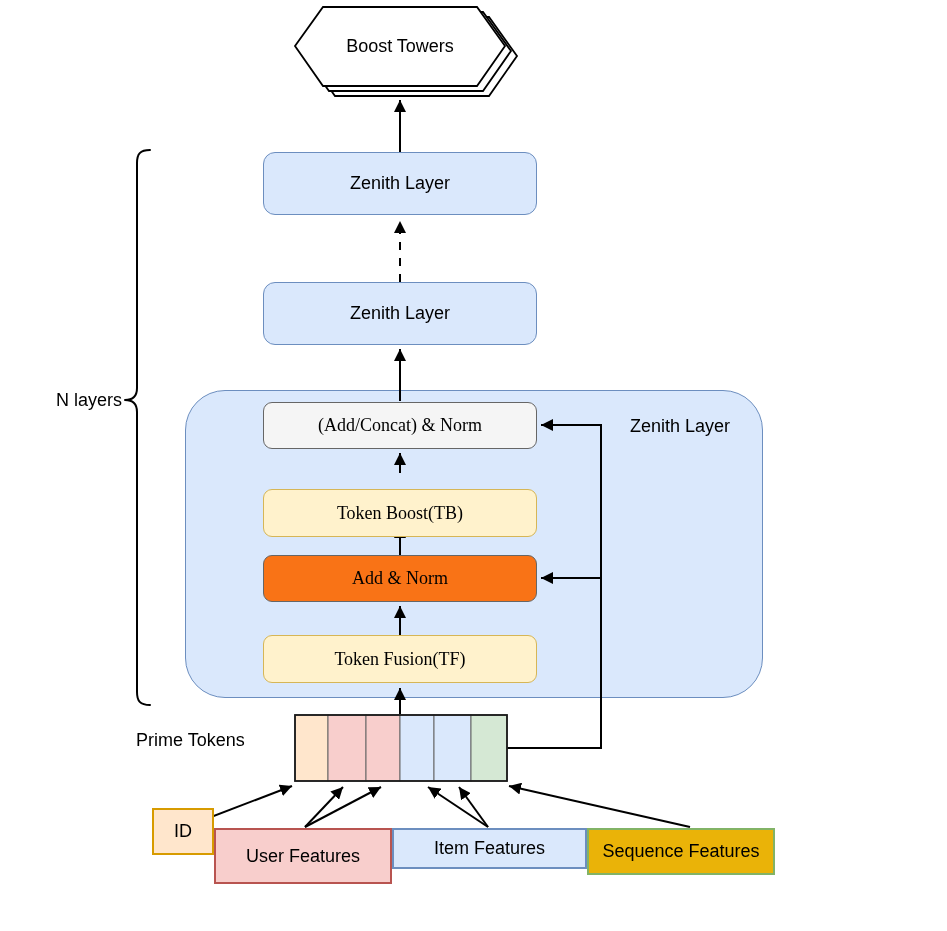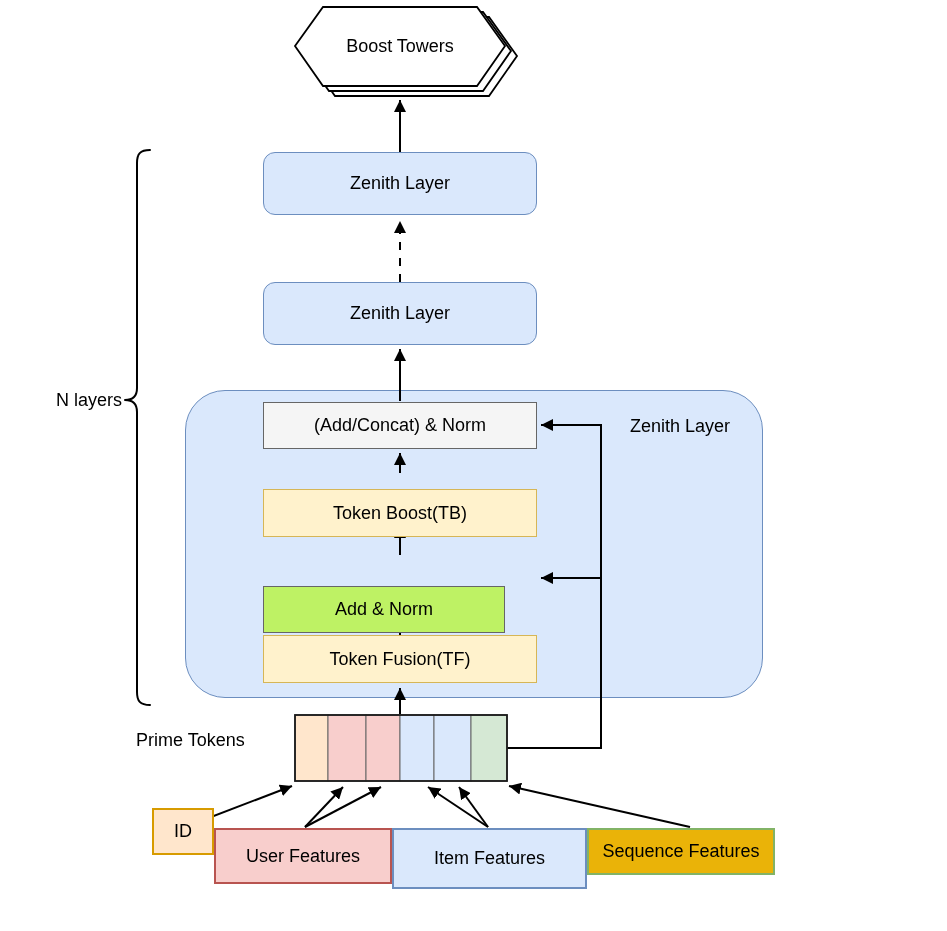--- a/index.html
+++ b/index.html
@@ -8,21 +8,21 @@
     font-family:"Liberation Sans",sans-serif;color:#000;overflow:hidden;
   }
   #wires{position:absolute;left:0;top:0;z-index:2;}
   .node{
     position:absolute;display:flex;align-items:center;justify-content:center;
     box-sizing:border-box;font-size:18px;text-align:center;z-index:3;
     border:1.5px solid #000;background:#fff;
   }
   .container-node{z-index:1;border-radius:40px;}
   .round12{border-radius:12px;}
-  .round8{border-radius:0;}
+  .round8{border-radius:9px;font-family:Liberation Serif, serif;}
   .plain-label{
     position:absolute;display:flex;align-items:center;font-size:18px;z-index:3;
   }
   .center{justify-content:center;text-align:center;}
   .right{justify-content:flex-end;text-align:center;}
   .embed-box{border-width:2px;border-style:solid;}
 </style>
 </head>
 <body>
 
@@ -82,32 +82,32 @@
   <div class="plain-label center" style="left:295px;top:7px;width:210px;height:79px;">Boost Towers</div>
 
   <div class="node round12" style="left: 263px; top: 152px; width: 274px; height: 63px; background-color: rgb(218, 232, 252); border-color: rgb(108, 142, 191);">Zenith Layer</div>
 
   <div class="node round12" style="left: 263px; top: 282px; width: 274px; height: 63px; background-color: rgb(218, 232, 252); border-color: rgb(108, 142, 191);">Zenith Layer</div>
 
   <div class="node round8" style="left: 263px; top: 402px; width: 274px; height: 47px; background-color: rgb(245, 245, 245); border-color: rgb(102, 102, 102);">(Add/Concat) &amp; Norm</div>
 
   <div class="node round8" style="left: 263px; top: 473px; width: 274px; height: 48px; background-color: rgb(255, 242, 204); border-color: rgb(214, 182, 86); margin-top: 16px;">Token Boost(TB)</div>
 
-  <div class="node round8" style="left: 263px; top: 555px; width: 242px; height: 47px; background-color: #bef264; border-color: rgb(102, 102, 102); margin-top: 31px;">Add &amp; Norm</div>
+  <div class="node round8" style="left: 263px; top: 555px; width: 274px; height: 47px; background-color: #f97316; border-color: rgb(102, 102, 102);">Add &amp; Norm</div>
 
   <div class="node round8" style="left: 263px; top: 635px; width: 274px; height: 48px; background-color: rgb(255, 242, 204); border-color: rgb(214, 182, 86);">Token Fusion(TF)</div>
 
   <div class="plain-label center" style="left:605px;top:414px;width:150px;height:24px;">Zenith Layer</div>
 
   <div class="plain-label right" style="left:30px;top:389px;width:92px;height:22px;">N layers</div>
 
   <div class="plain-label" style="left:136px;top:729px;width:140px;height:22px;">Prime Tokens</div>
 
   <div class="node embed-box" style="left: 152px; top: 808px; width: 62px; height: 47px; background-color: rgb(255, 230, 204); border-color: rgb(215, 155, 0);">ID</div>
 
   <div class="node embed-box" style="left: 214px; top: 828px; width: 178px; height: 56px; background-color: rgb(248, 206, 204); border-color: rgb(184, 84, 80);">User Features</div>
 
-  <div class="node embed-box" style="left: 392px; top: 828px; width: 195px; height: 61px; background-color: rgb(218, 232, 252); border-color: rgb(108, 142, 191);">Item Features</div>
+  <div class="node embed-box" style="left: 392px; top: 828px; width: 195px; height: 41px; background-color: rgb(218, 232, 252); border-color: rgb(108, 142, 191);">Item Features</div>
 
   <div class="node embed-box" style="left: 587px; top: 828px; width: 188px; height: 47px; background-color: #eab308; border-color: rgb(130, 179, 102);">Sequence Features</div>
 
 
 </div>
 
 </body></html>

